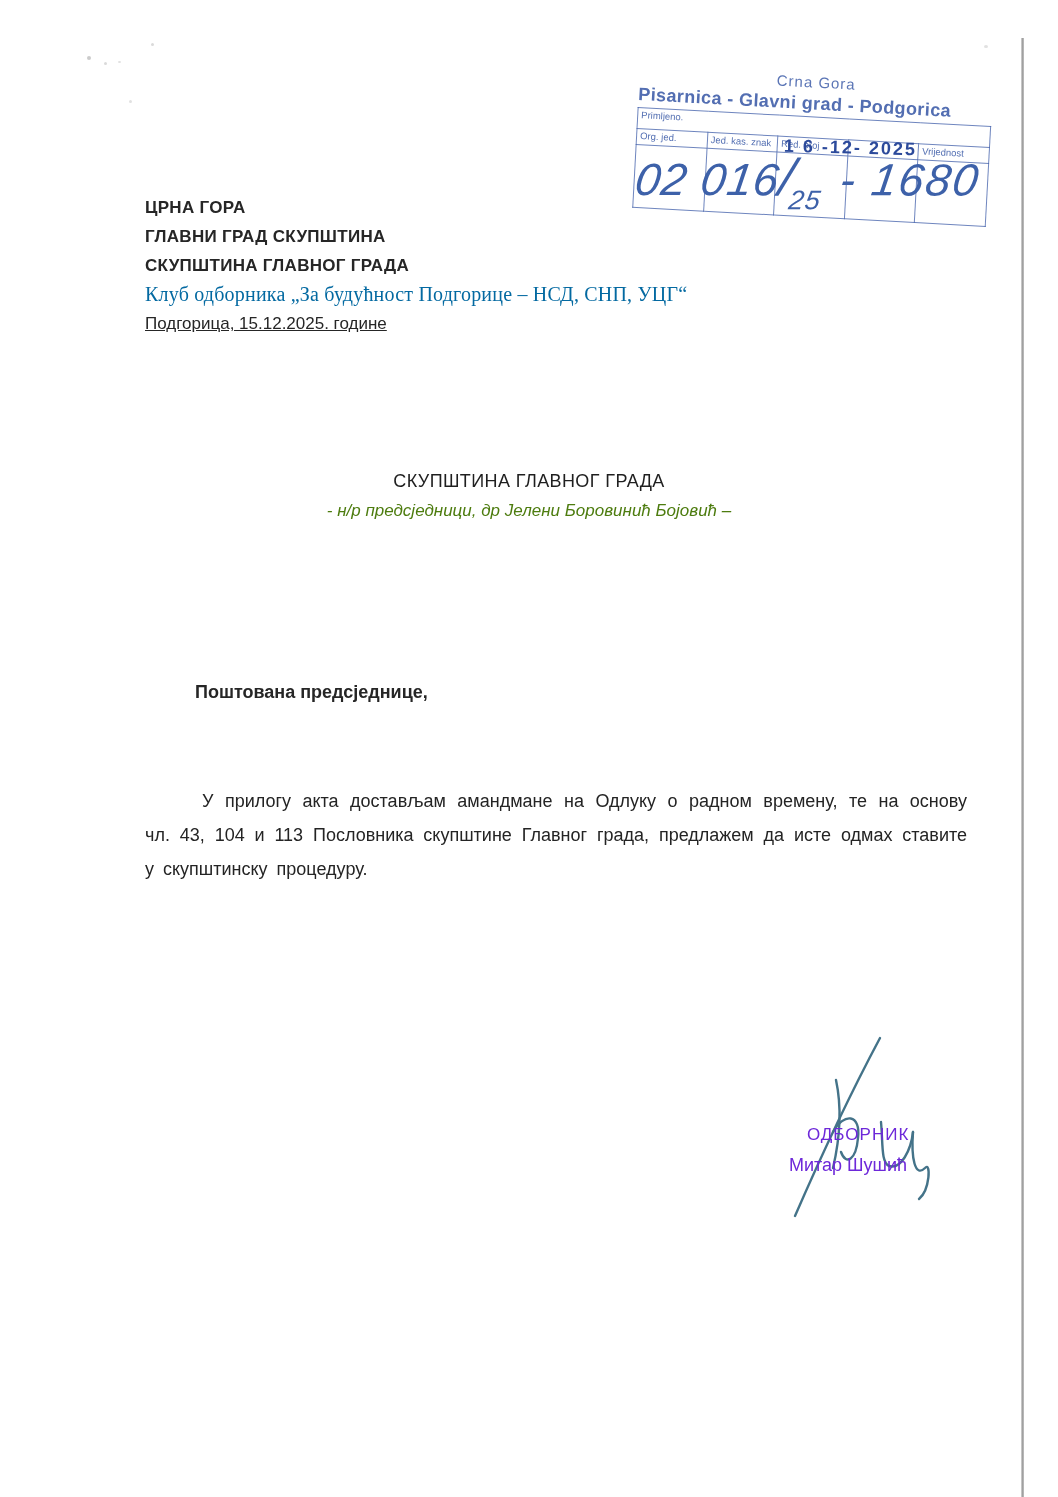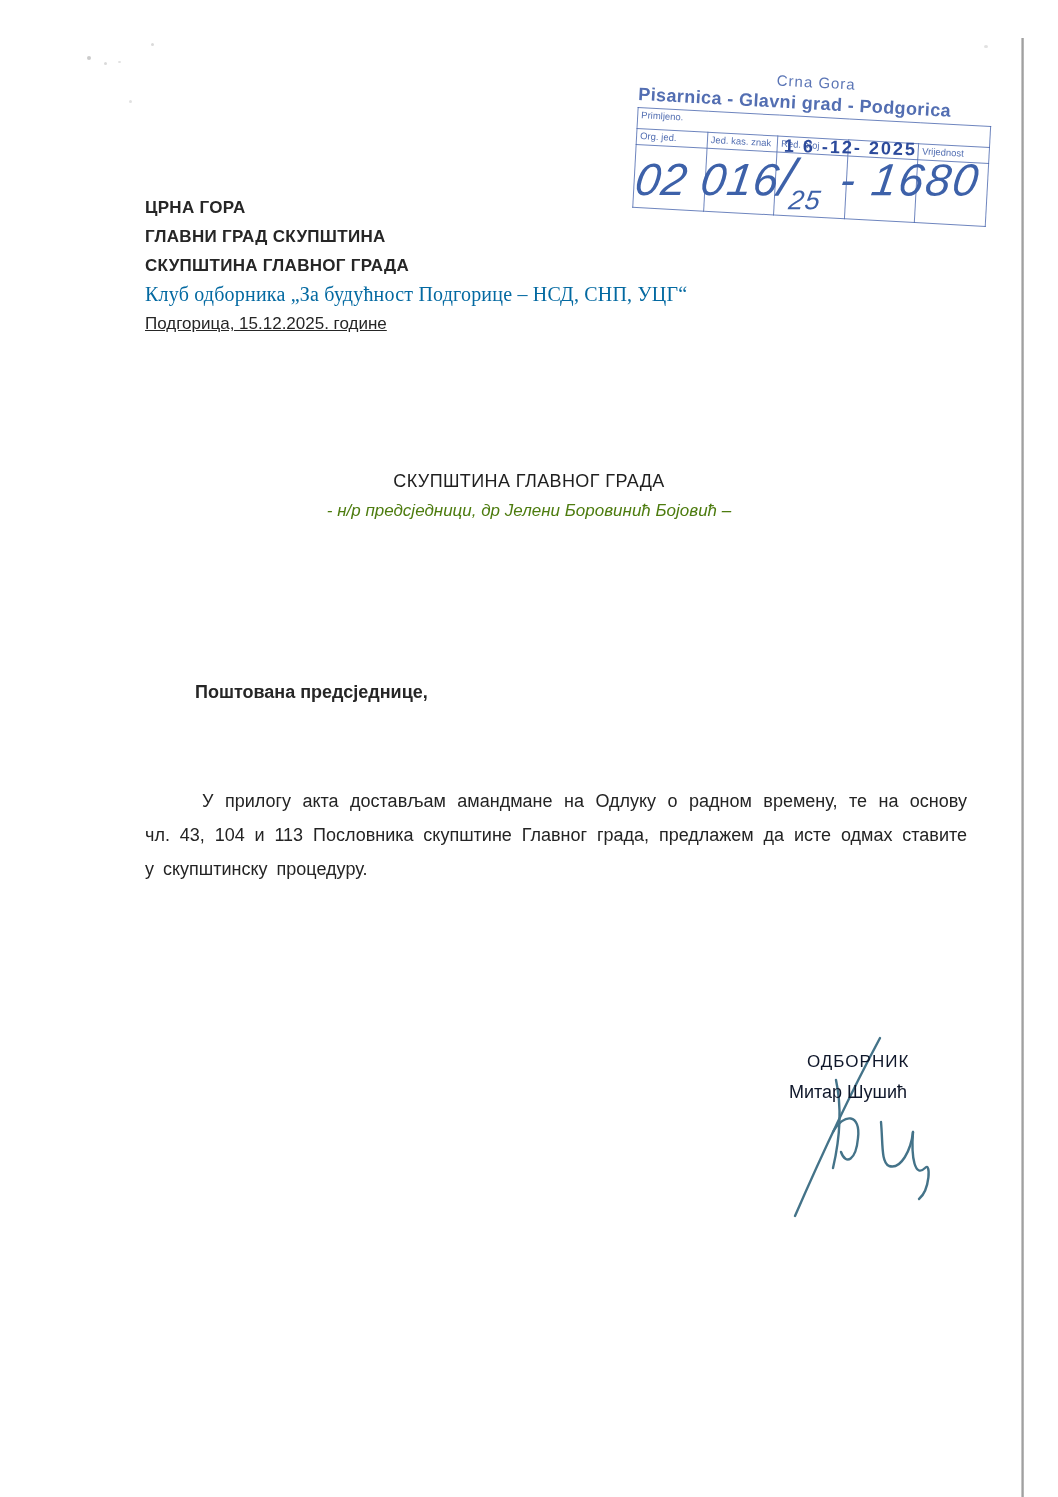--- a/index.html
+++ b/index.html
@@ -54,21 +54,21 @@
   .addr-line1{font-size:18px;letter-spacing:.4px;line-height:30px;color:#1f1f1f;}
   .addr-line2{font-size:17px;font-style:italic;line-height:30px;color:#4d7c0f;}
   
   .salutation{position:absolute;left:195px;top:682px;font-size:18px;font-weight:bold;}
   .body-par{
     position:absolute;left:145px;top:784px;width:822px;
     font-size:18px;line-height:34px;text-align:justify;text-indent:57px;
     word-spacing:4px;color:#242424;
   }
   
-  .sig-block{position:absolute;left:789px;top:1047px;color:#0f172a;}
+  .sig-block{position:absolute;left:789px;top:1120px;color:#6d28d9;}
   .sig-title{font-size:17px;letter-spacing:1px;padding-left:18px;line-height:30px;}
   .sig-name{font-size:18px;line-height:30px;}
   .sig-svg{position:absolute;left:768px;top:1018px;pointer-events:none;}
   
   .edge-line{
     position:absolute;left:1021px;top:38px;width:3px;height:1459px;
     background:linear-gradient(90deg,#d8d8d8,#9b9b9b 55%,#c6c6c6);
   }
   .speck{position:absolute;background:#6a6a6a;border-radius:50%;}
 </style>

